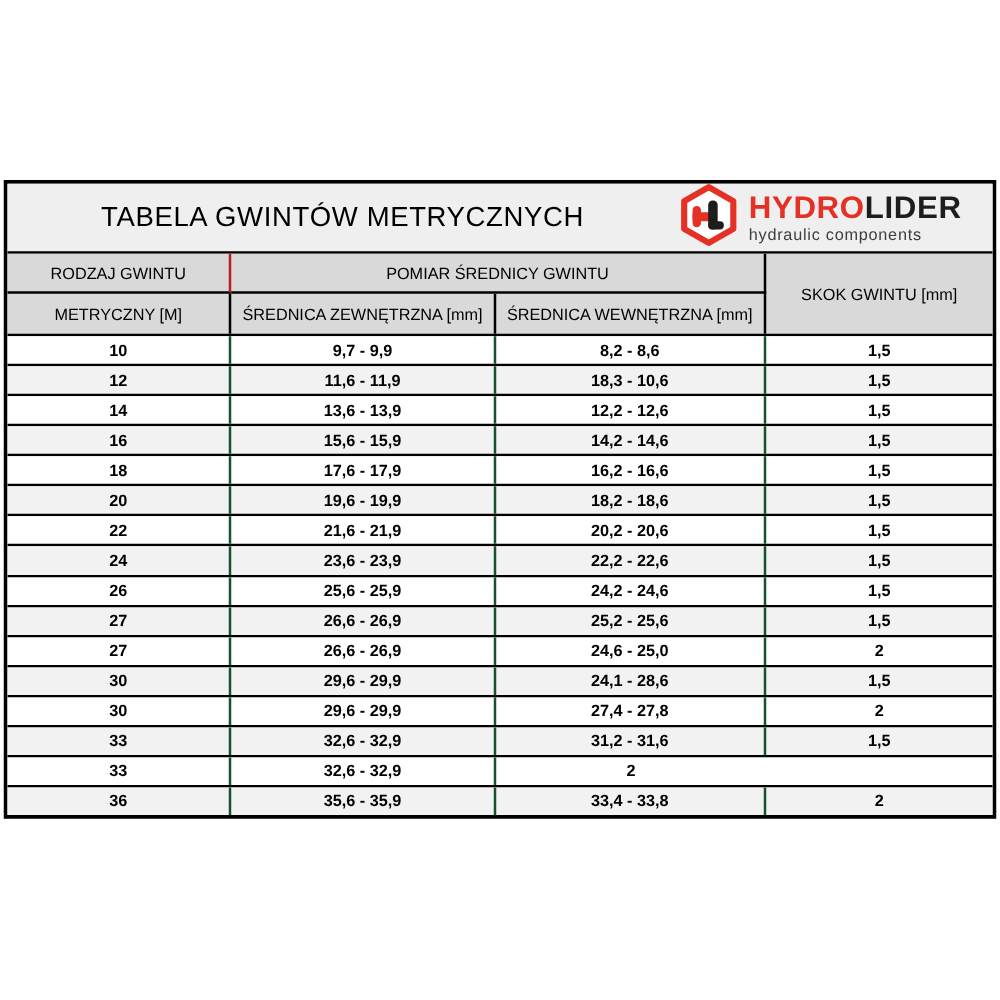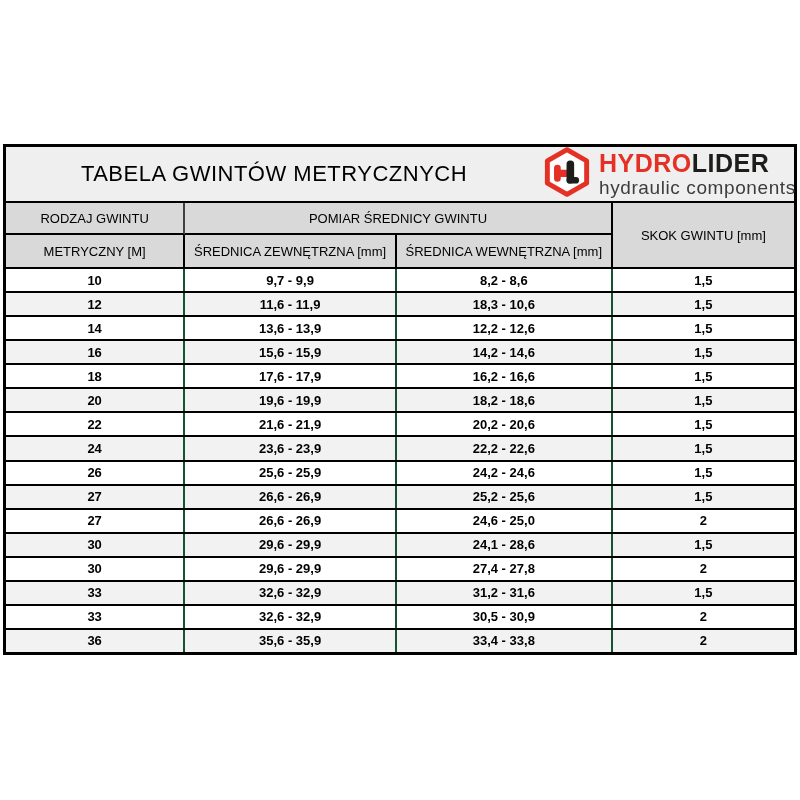--- a/index.html
+++ b/index.html
@@ -23,33 +23,33 @@
   .title {
     flex: 1 1 auto; text-align: center;
     font-size: 22px; font-weight: 500; letter-spacing: 0.5px;
   }
   .logo { flex: none; width: 252px; display: flex; align-items: center; gap: 7px; padding-right: 0; }
   .logo-icon { flex: none; }
   .logo-text { display: flex; flex-direction: column; line-height: 1; }
   .brand { font-size: 25px; font-weight: bold; letter-spacing: 0.5px; white-space: nowrap; }
   .brand .hydro { color: var(--brand-red, #e53026); }
   .brand .lider { color: var(--brand-dark, #1d1d1b); }
-  .tagline { font-size: 19px; color: #3d3d3d; letter-spacing: 0.6px; margin-top: 2px; white-space: nowrap; }
+  .tagline { font-size: 13px; color: #3d3d3d; letter-spacing: 0.6px; margin-top: 2px; white-space: nowrap; }
 
   
   .head-grid {
     flex: none; display: grid;
     grid-template-columns: 22.75% 26.85% 27.4% 23%;
     grid-template-rows: 32px 32px;
     background: var(--header-bg, #d9d9d9);
     border-bottom: 2px solid #000;
     font-size: 13px;
   }
   .hcell { display: flex; align-items: center; justify-content: center; text-align: center; }
-  .h-rodzaj   { grid-column: 1; grid-row: 1; border-right: 2px solid #404040; border-bottom: 2px solid #000; }
+  .h-rodzaj   { grid-column: 1; grid-row: 1; border-right: 2px solid #b91c1c; border-bottom: 2px solid #000; }
   .h-pomiar   { grid-column: 2 / span 2; grid-row: 1; border-right: 2px solid #000; border-bottom: 2px solid #000; }
   .h-skok     { grid-column: 4; grid-row: 1 / span 2; }
   .h-metryczny{ grid-column: 1; grid-row: 2; border-right: 2px solid #000; }
   .h-zewn     { grid-column: 2; grid-row: 2; border-right: 2px solid #000; }
   .h-wewn     { grid-column: 3; grid-row: 2; border-right: 2px solid #000; }
 
   
   .body { flex: 1 1 auto; display: flex; flex-direction: column; }
   .row {
     flex: 1 1 auto; display: grid;
@@ -178,21 +178,20 @@
         </div>
         <div class="row alt">
           <div class="cell b">33</div>
           <div class="cell b">32,6 - 32,9</div>
           <div class="cell b">31,2 - 31,6</div>
           <div class="cell">1,5</div>
         </div>
         <div class="row">
           <div class="cell b">33</div>
           <div class="cell b">32,6 - 32,9</div>
-          <div class="cell b">30,5 - 30,9</div>
           <div class="cell">2</div>
         </div>
         <div class="row alt">
           <div class="cell b">36</div>
           <div class="cell b">35,6 - 35,9</div>
           <div class="cell b">33,4 - 33,8</div>
           <div class="cell">2</div>
         </div>
       </div>
 

